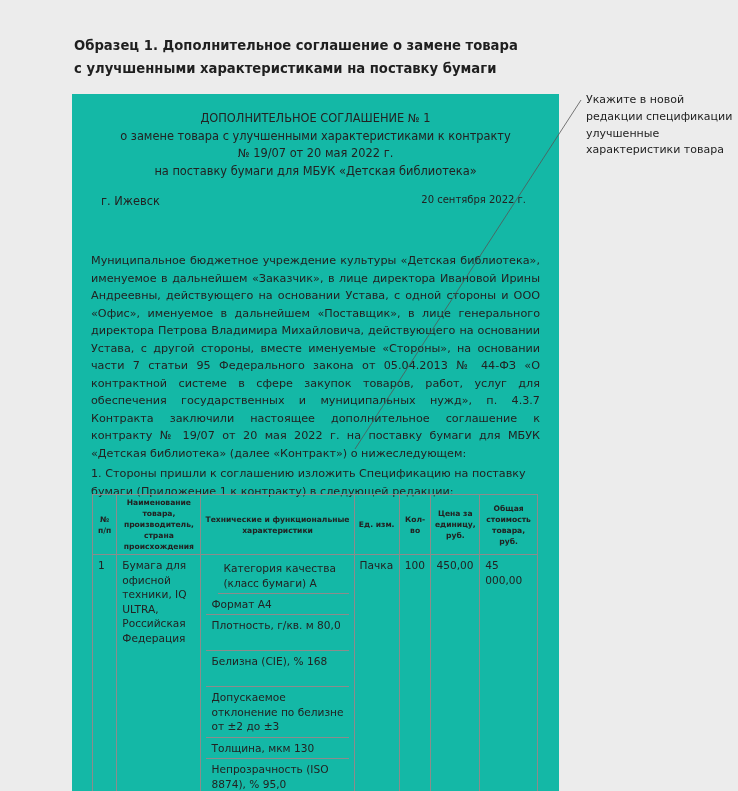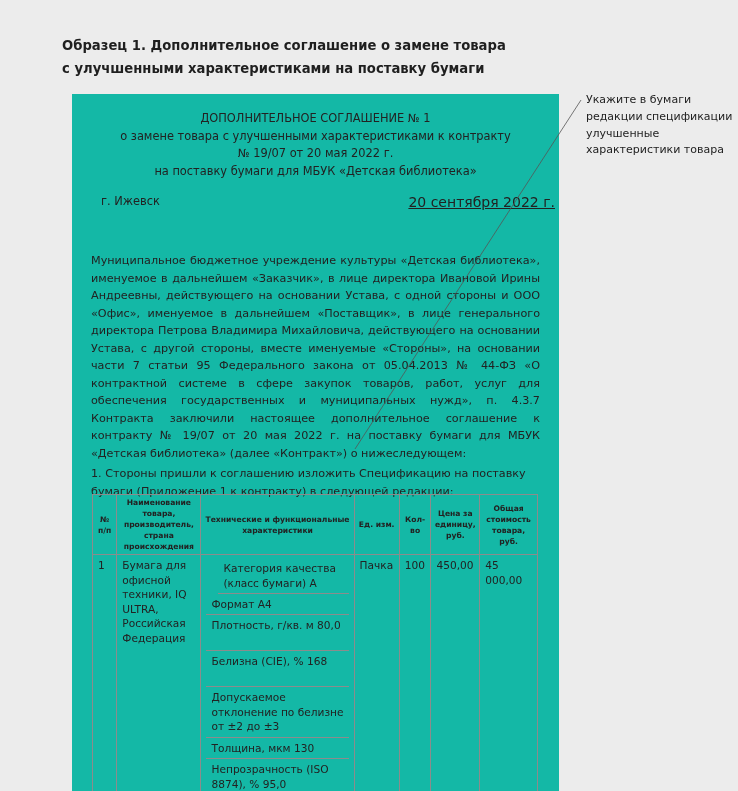--- a/index.html
+++ b/index.html
@@ -4,37 +4,37 @@
 <style>
   html, body { margin: 0; padding: 0; }
   body {
     width: 738px; height: 791px; overflow: hidden;
     background: #ececec;
     position: relative;
     font-family: "DejaVu Sans", sans-serif;
     color: #222;
   }
   .heading {
-    position: absolute; left: 62px; top: 34px;
+    position: absolute; left: 74px; top: 34px;
     font-family: "DejaVu Sans", sans-serif;
     font-weight: bold; font-size: 13.2px; line-height: 23px;
     color: #1f1f1f; margin: 0;
   }
   .page {
     position: absolute; left: 72px; top: 94px;
     width: 487px; height: 700px;
     background: #14b8a6;
   }
   .doc-title {
     position: absolute; left: 0; top: 16px; width: 487px;
     text-align: center; font-size: 11.4px; line-height: 17.5px; color: #222;
   }
   .doc-title div { white-space: nowrap; }
   .city { position: absolute; left: 29px; top: 100px; font-size: 11.4px; }
-  .date { position: absolute; right: 4px; top: 100px; font-size: 14px; text-decoration: underline; }
+  .date { position: absolute; right: 33px; top: 100px; font-size: 10px; }
   .para {
     position: absolute; left: 19px; width: 449px;
     font-size: 11.2px; line-height: 17.5px; text-align: justify;
     margin: 0; color: #222;
   }
   .para.p1 { top: 158px; }
   .para.p2 { top: 371px; text-align: left; }
   table.spec {
     position: absolute; left: 20px; top: 400px;
     width: 446px; border-collapse: collapse;
@@ -114,18 +114,18 @@
         <td>Пачка</td>
         <td>100</td>
         <td>450,00</td>
         <td>45 000,00</td>
       </tr>
     </tbody>
   </table>
 </div>
 
 <div class="note">
-  <div class="note-text">Укажите в бумаги редакции специфи­кации улучшенные характеристики товара</div>
+  <div class="note-text">Укажите в новой редакции специфи­кации улучшенные характеристики товара</div>
 </div>
 
 <svg class="leader" width="738" height="791">
   <line x1="581" y1="100" x2="355" y2="449" stroke="#555" stroke-width="0.8"></line>
 </svg>
 
 </body></html>

